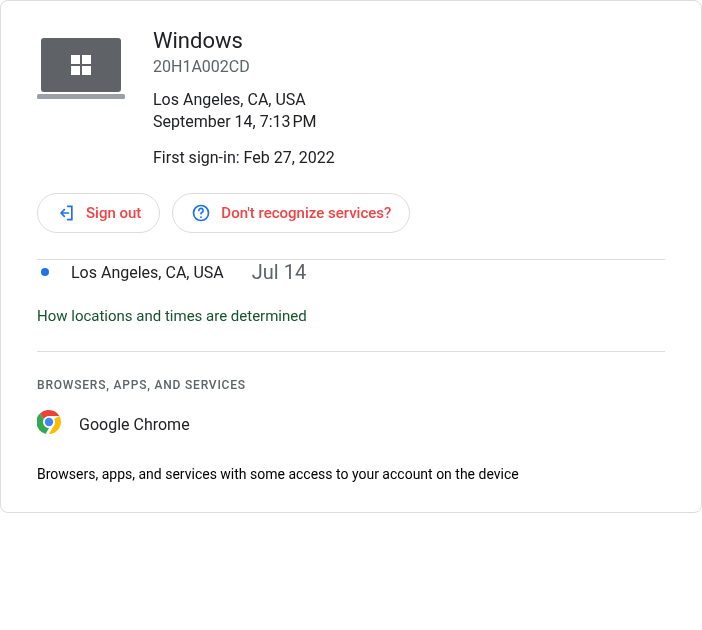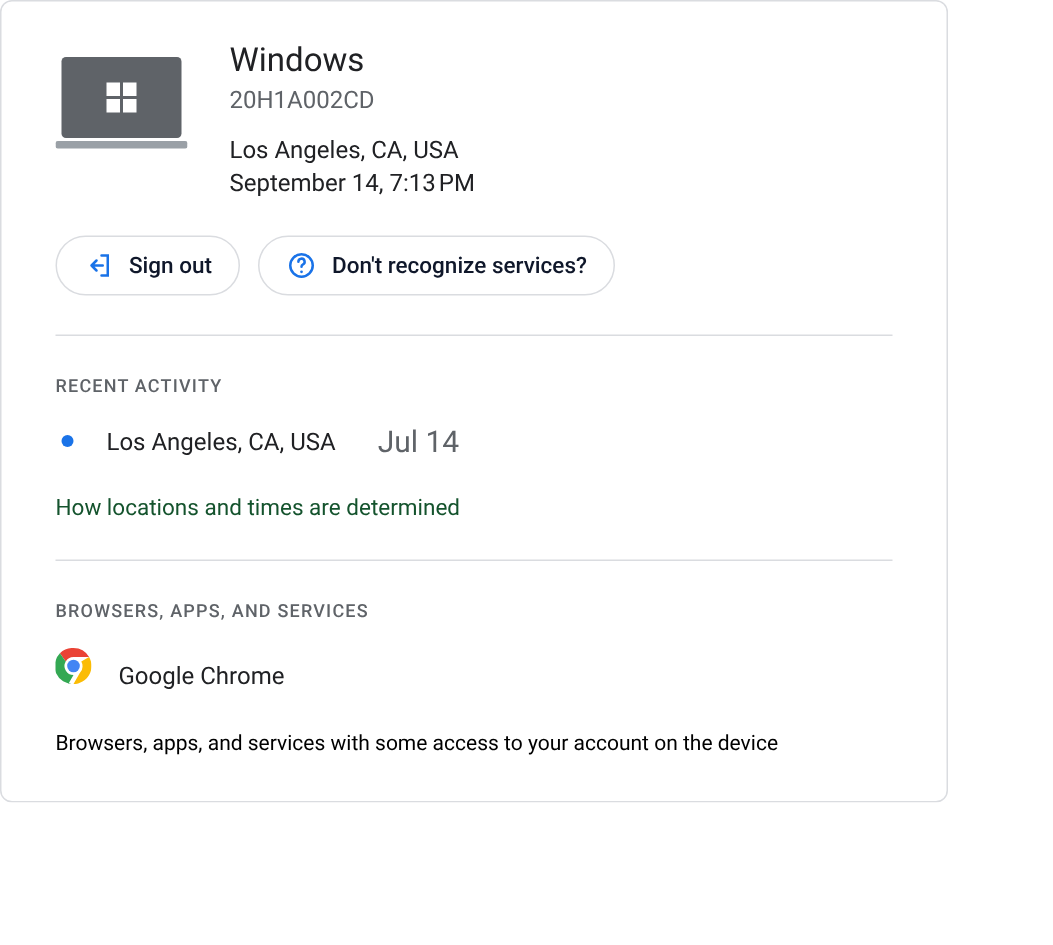--- a/index.html
+++ b/index.html
@@ -4,21 +4,21 @@
 <style>
   * { box-sizing: border-box; }
   body {
     margin: 0;
     font-family: Roboto, Arial, sans-serif;
     background: #fff;
     color: #202124;
     -webkit-font-smoothing: antialiased;
   }
   .card {
-    width: 632px;
+    width: 702px;
     border: 1px solid #dadce0;
     border-radius: 8px;
     margin: 0;
     padding: 0;
   }
   .section {
     padding: 0 36px;
   }
   .header {
     display: flex;
@@ -63,21 +63,21 @@
   .btn {
     display: inline-flex;
     align-items: center;
     gap: 10px;
     background: #fff;
     border: 1px solid #dadce0;
     border-radius: 20px;
     padding: 0 18px;
     height: 40px;
     font-size: 15px;
-    color: #0f172a;
+    color: #ef4444;
     cursor: pointer;
     font-family: inherit;
     font-weight: 500;
   }
   .btn svg { display: block; }
   .divider {
     height: 1px;
     background: #dadce0;
     margin: 0 36px;
   }
@@ -112,21 +112,21 @@
   .link {
     color: #14532d;
     font-size: 15px;
     text-decoration: none;
     display: inline-block;
     margin-bottom: 26px;
     cursor: pointer;
   }
   .app-row {
     display: flex;
-    align-items: flex-end;
+    align-items: center;
     gap: 18px;
     margin-bottom: 26px;
     font-size: 16px;
     color: #202124;
   }
   .desc {
     font-size: 14px;
     color: #000000;
     line-height: 20px;
     margin: 0 0 28px 0;
@@ -147,20 +147,21 @@
         <rect x="34" y="31" width="9" height="9" fill="#fff"></rect>
         <rect x="45" y="31" width="9" height="9" fill="#fff"></rect>
         <rect x="0" y="59" width="88" height="5" rx="1.5" fill="#9aa0a6"></rect>
       </svg>
     </div>
     <div class="device-info">
       <h1 class="device-title">Windows</h1>
       <p class="device-sub">20H1A002CD</p>
       <p class="device-meta">Los Angeles, CA, USA</p>
       <p class="device-meta">September 14, 7:13 PM</p>
+      <p class="device-meta mt">First sign-in: Feb 27, 2022</p>
     </div>
   </div>
 
   <div class="actions">
     <button class="btn">
       <span>
         <svg width="20" height="20" viewBox="0 0 24 24" fill="none">
           <path d="M14 4h5v16h-5" stroke="#1a73e8" stroke-width="2" stroke-linecap="round"></path>
           <path d="M10 8l-4 4 4 4M6 12h9" stroke="#1a73e8" stroke-width="2" stroke-linecap="round" stroke-linejoin="round"></path>
         </svg>
@@ -175,21 +176,20 @@
           <circle cx="12" cy="17" r="1.1" fill="#1a73e8"></circle>
         </svg>
       </span>
       <span>Don't recognize services?</span>
     </button>
   </div>
 
   <div class="divider"></div>
 
   <div class="section">
-    <p class="section-heading">RECENT ACTIVITY</p>
     <div class="activity-row">
       <span class="dot"></span>
       <span>Los Angeles, CA, USA</span>
       <span class="activity-date">Jul 14</span>
     </div>
     <a class="link">How locations and times are determined</a>
   </div>
 
   <div class="divider"></div>
 

